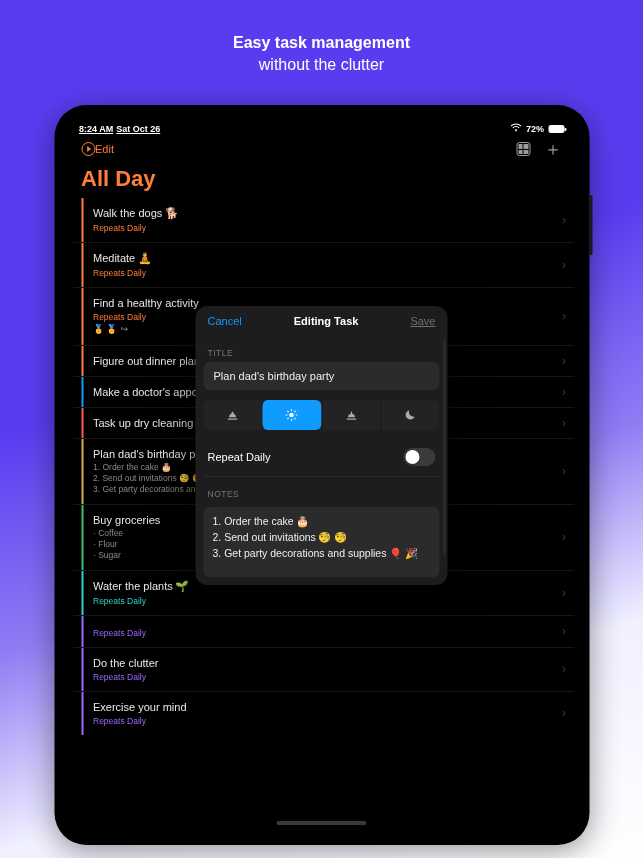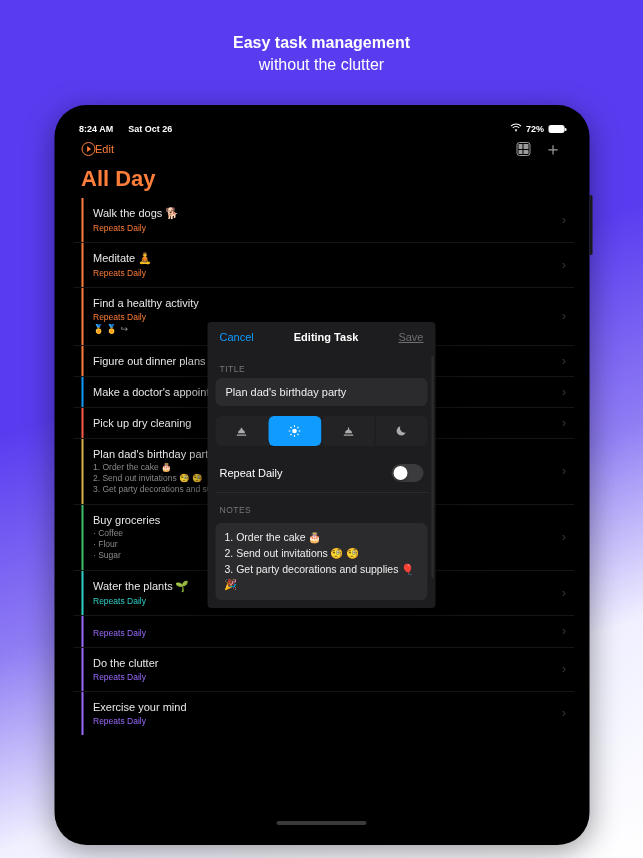--- a/index.html
+++ b/index.html
@@ -58,21 +58,21 @@
 
   
   .statusbar {
     display: flex;
     justify-content: space-between;
     align-items: center;
     padding: 3px 10px 0 10px;
     font-size: 9px;
     font-weight: 600;
   }
-  .statusbar .left { display:flex; gap:15px; align-items:center; }
+  .statusbar .left { display:flex; gap:3px; align-items:center;text-decoration:underline; }
   .statusbar .right { display:flex; gap:4px; align-items:center; }
   .battery {
     width: 16px; height: 8px;
     border: 1px solid #fff;
     border-radius: 2px;
     position: relative;
     background:#fff;
   }
   .battery::after{
     content:'';
@@ -151,24 +151,24 @@
     height:1px;
     background:#161616;
     margin: 0 0 0 4px;
   }
 
   
   .modal {
     position:absolute;
     left:50%;
     transform:translateX(-50%);
-    top: 202px;
-    width: 228px;
+    top: 186px;
+    width: 252px;
     background:#1d1d1f;
-    border-radius:4px;
+    border-radius:12px;
     box-shadow: 0 8px 40px rgba(0,0,0,.7);
     overflow:hidden;
     color:#e0e0e0;
   }
   .modal-header{
     display:flex;
     justify-content:space-between;
     align-items:center;
     padding: 9px 12px;
     font-size:11px;
@@ -349,21 +349,21 @@
             <div class="title">Figure out dinner plans</div>
             <div class="chev">›</div>
           </div>
           <div class="sep"></div>
           <div class="task" style="border-left-color: rgb(15, 155, 255);">
             <div class="title">Make a doctor's appointment</div>
             <div class="chev">›</div>
           </div>
           <div class="sep"></div>
           <div class="task" style="border-left-color: rgb(255, 90, 77);">
-            <div class="title">Pick up dry cleaning</div>
+            <div class="title">Task up dry cleaning</div>
             <div class="chev">›</div>
           </div>
           <div class="sep"></div>
           <div class="task" style="border-left-color: rgb(216, 177, 74);">
             <div class="title">Plan dad's birthday party</div>
             <div class="sub" style="white-space: pre-line;">1. Order the cake 🎂
 2. Send out invitations 🧐 🧐
 3. Get party decorations and supplies</div>
             <div class="chev">›</div>
           </div>

